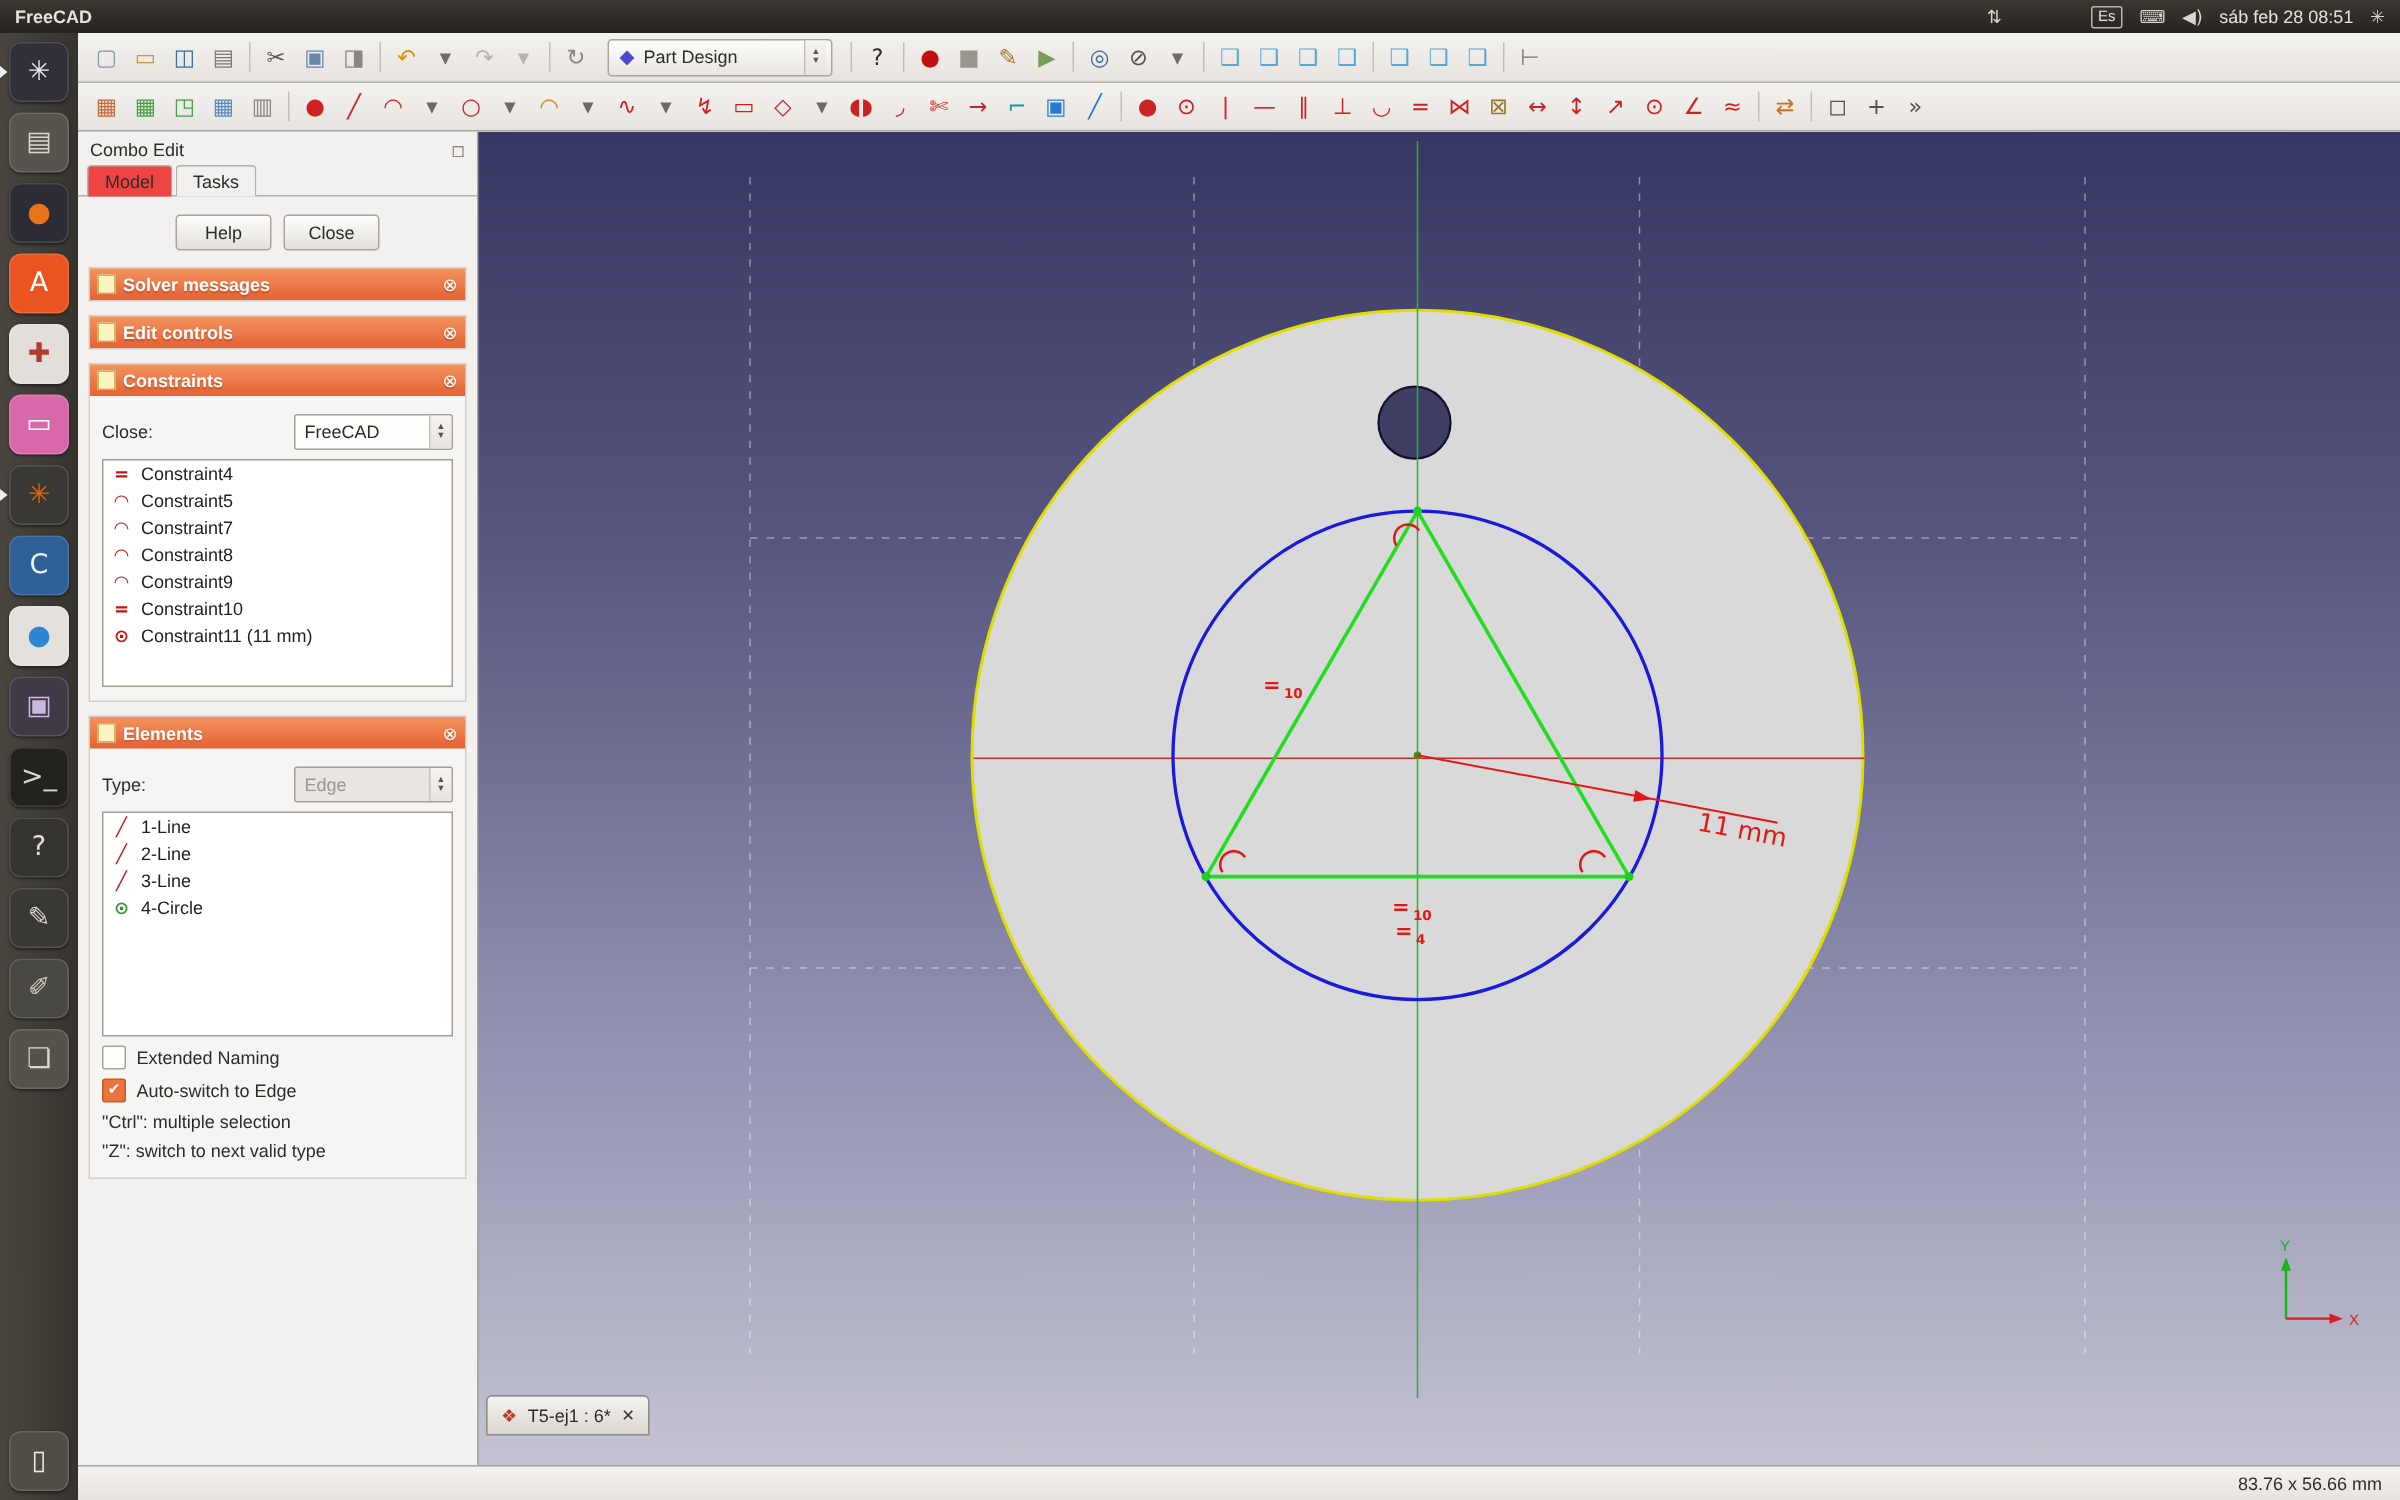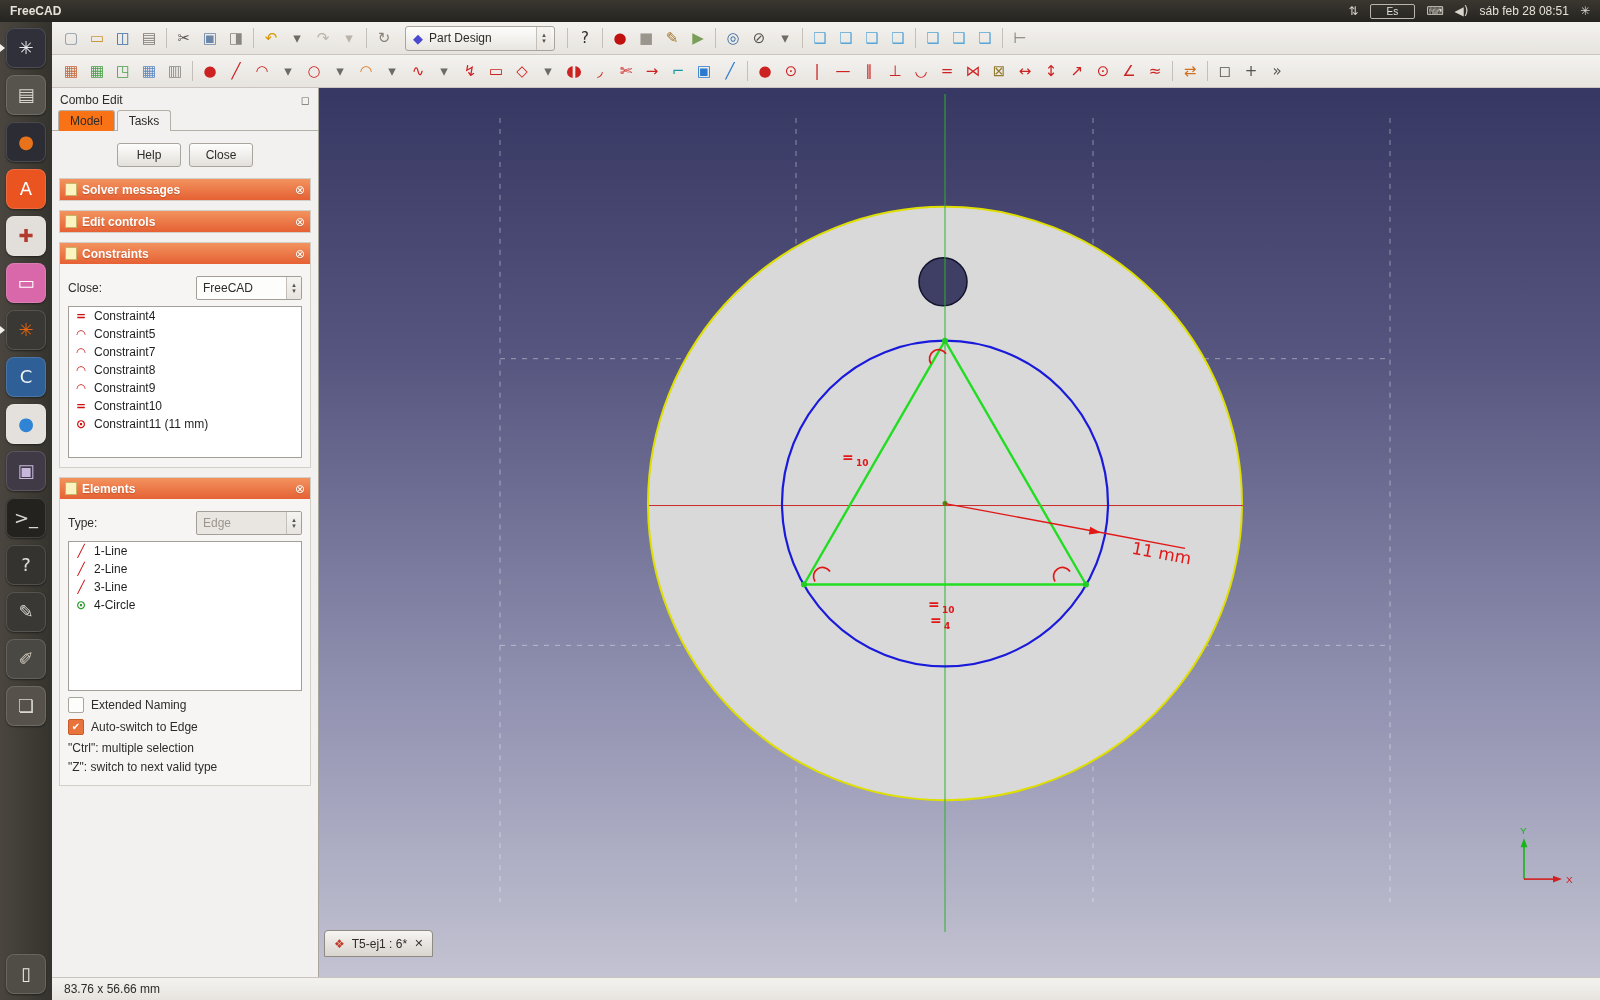--- a/index.html
+++ b/index.html
@@ -4,21 +4,21 @@
 <style>
   html,body{margin:0;padding:0;background:#1d1c1a;}
   .screen{position:relative;width:1600px;height:1000px;overflow:hidden;display:flex;flex-direction:column;
           font-family:"Liberation Sans","DejaVu Sans",sans-serif;background:#2e2c28;}
   
   .top-bar{height:22px;flex:0 0 auto;background:linear-gradient(#3a3731,#262420);color:#e6e2da;
            display:flex;align-items:center;padding:0 10px;font-size:12px;}
   .app-title{font-weight:bold;}
   .tray{margin-left:auto;display:flex;align-items:center;gap:11px;}
   .tray-glyph{font-family:"DejaVu Sans",sans-serif;font-size:12px;color:#d9d5cc;}
-  .kbd-badge{border:1px solid #b9b5ac;border-radius:2px;padding:0 16px;font-size:10px;line-height:13px;color:#e6e2da;}
+  .kbd-badge{border:1px solid #b9b5ac;border-radius:2px;padding:0 4px;font-size:10px;line-height:13px;color:#e6e2da;margin-left:48px;}
   
   .main-row{flex:1;display:flex;min-height:0;}
   .dock{width:52px;flex:0 0 auto;background:linear-gradient(90deg,#4a463f,#35332d);
         display:flex;flex-direction:column;align-items:center;padding:6px 0;gap:7px;}
   .dock-item{position:relative;width:40px;height:40px;border-radius:8px;display:flex;align-items:center;justify-content:center;
              box-shadow:inset 0 0 0 1px rgba(255,255,255,.14),0 1px 2px rgba(0,0,0,.45);flex:0 0 auto;}
   .dock-item:last-child{margin-top:auto;}
   .dock-glyph{font-family:"DejaVu Sans",sans-serif;font-size:18px;line-height:1;}
   .dock-indicator{position:absolute;left:-6px;top:50%;transform:translateY(-50%);width:0;height:0;
                   border-top:4px solid transparent;border-bottom:4px solid transparent;border-left:5px solid #f2f0ec;}
@@ -39,21 +39,21 @@
   .arrows::before{content:"\25B4";font-size:7px;line-height:6px;}
   .arrows::after{content:"\25BE";font-size:7px;line-height:6px;}
   
   .content-row{flex:1;display:flex;min-height:0;}
   
   .combo-view{width:266px;flex:0 0 auto;background:#f2f1ef;border-right:1px solid #aaa59d;display:flex;flex-direction:column;
               font-size:12px;color:#2e2c29;overflow:hidden;}
   .panel-title-row{display:flex;align-items:center;padding:5px 8px 3px;}
   .panel-title-row .opts{margin-left:auto;font-family:"DejaVu Sans",sans-serif;color:#6e6a64;font-size:11px;}
   .panel-tabs{display:flex;gap:2px;padding:0 6px;border-bottom:1px solid #b5b0a8;}
-  .ptab{padding:3px 11px;border:1px solid #b5b0a8;border-bottom:none;border-radius:3px 3px 0 0;background:#f97316;margin-bottom:-1px;}
+  .ptab{padding:3px 11px;border:1px solid #b5b0a8;border-bottom:none;border-radius:3px 3px 0 0;background:#ef4444;margin-bottom:-1px;}
   .ptab.active{background:#f2f1ef;}
   .panel-scroll{flex:1;padding:4px 7px 0;overflow:hidden;}
   .task-buttons{display:flex;justify-content:center;gap:8px;margin:8px 0 11px;}
   .btn{min-width:64px;height:24px;background:linear-gradient(#fdfdfc,#e3e0db);border:1px solid #a9a49c;border-radius:3px;
        font-size:12px;color:#2e2c29;font-family:inherit;}
   .section{border:1px solid #d3cec7;margin-bottom:9px;background:#f6f5f3;}
   .sec-head{height:21px;display:flex;align-items:center;gap:5px;padding:0 5px;color:#fff;font-weight:bold;
             background:linear-gradient(#f2935e,#e66134);text-shadow:0 1px 1px rgba(120,40,0,.35);}
   .sec-icon{width:10px;height:11px;background:#fbf3c0;border:1px solid #c9b465;flex:0 0 auto;}
   .sec-close{margin-left:auto;font-family:"DejaVu Sans",sans-serif;font-weight:normal;}
@@ -82,21 +82,21 @@
   .viewport{flex:1;position:relative;overflow:hidden;
             background:linear-gradient(180deg,#373763 0%,#55557f 30%,#9191b1 68%,#c3c3d2 100%);}
   .viewport svg{position:absolute;left:0;top:0;width:100%;height:100%;}
   .doc-tab{position:absolute;left:5px;bottom:20px;height:25px;display:flex;align-items:center;gap:7px;padding:0 9px;
            background:linear-gradient(#f7f5f2,#d9d5cf);border:1px solid #8f8a82;border-radius:4px 4px 0 0;
            font-size:12px;color:#2e2c29;}
   .tab-icon{font-family:"DejaVu Sans",sans-serif;font-size:12px;color:#c23b2a;}
   .tab-close{font-family:"DejaVu Sans",sans-serif;font-size:11px;color:#3a3834;}
   
   .status-bar{height:22px;flex:0 0 auto;background:linear-gradient(#f4f2ef,#e7e4df);border-top:1px solid #c9c4bd;
-              display:flex;align-items:center;justify-content:flex-start;padding:0 12px;font-size:12px;color:#2e2c29;}
+              display:flex;align-items:center;justify-content:flex-end;padding:0 12px;font-size:12px;color:#2e2c29;}
 </style>
 </head>
 <body>
 
 <div class="screen">
 
   <div class="top-bar">
     <span class="app-title">FreeCAD</span>
     <div class="tray">
       <span class="tray-glyph">⇅</span>

